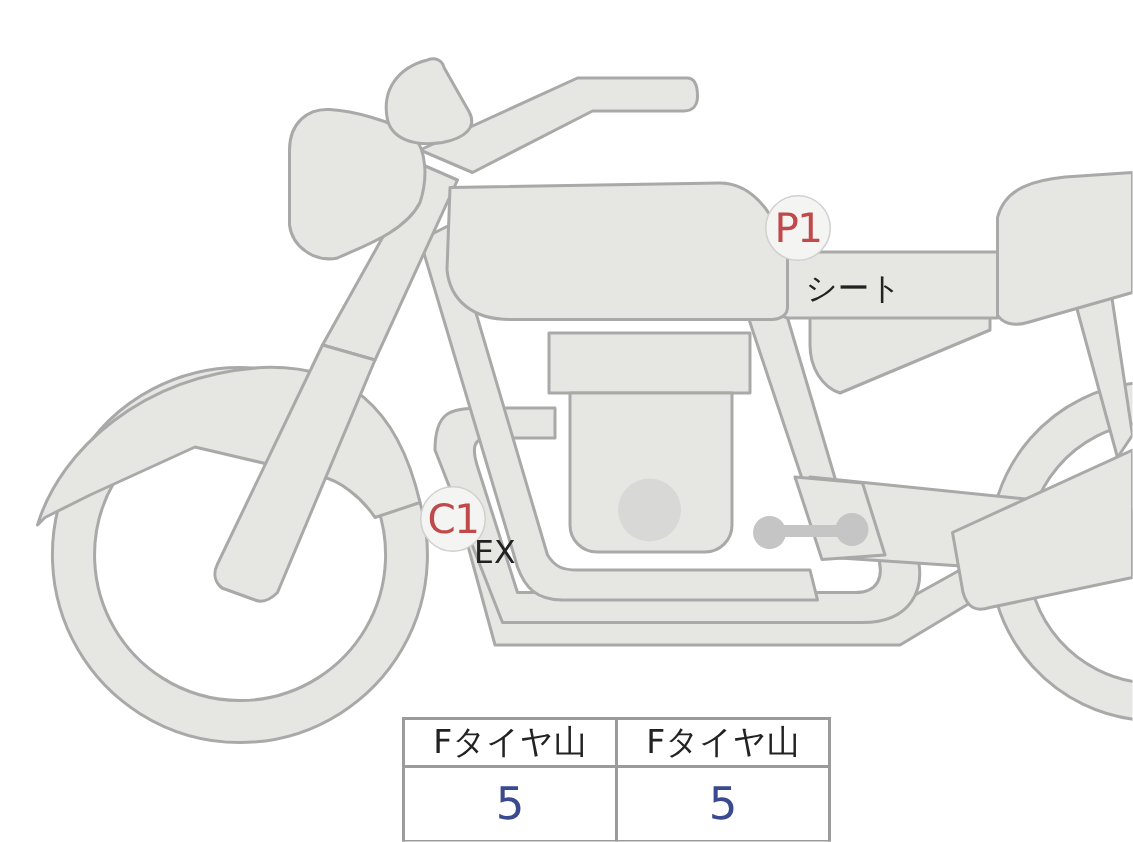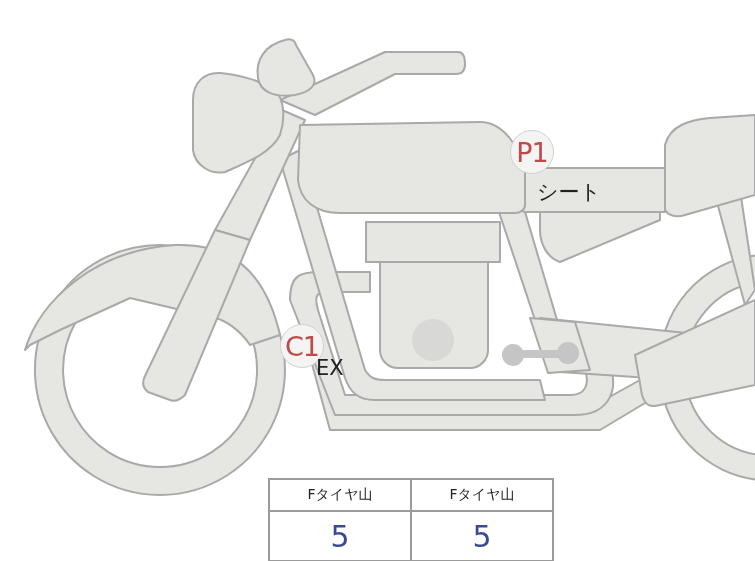--- a/index.html
+++ b/index.html
@@ -8,21 +8,21 @@
   #bike { position: absolute; left: 0; top: 0; width: 755px; height: 561px; }
   .part { fill: #e6e6e3; stroke: #a9a9a9; stroke-width: 2; stroke-linejoin: round; }
   .marker { position: absolute; width: 44px; height: 44px; border-radius: 50%;
             background: #f4f4f2; border: 1.5px solid #d0d0d0; box-sizing: border-box;
             display: flex; align-items: center; justify-content: center;
             color: #c0494b; font-size: 27px; letter-spacing: -1px; font-family: "DejaVu Sans", sans-serif; }
   .marker-label { position: absolute; font-size: 21px; color: #222; }
   #tread-table { position: absolute; left: 268px; top: 478px; border-collapse: collapse;
                  background: #fff; }
   #tread-table td { border: 2px solid #9b9b9b; text-align: center; padding: 0; }
-  #tread-table .hdr td { height: 30px; font-size: 14px; color: #222; }
+  #tread-table .hdr td { height: 30px; font-size: 22px; color: #222; }
   #tread-table .val td { height: 48px; font-size: 30px; color: #3b4a8f; width: 140px; }
 </style>
 </head>
 <body>
 
 <svg id="bike" viewBox="0 0 755 561">
 
   <path class="part" d="M760 255 A110 110 0 0 0 660 370 A110 110 0 0 0 760 480 L760 455 A85 85 0 0 1 685 370 A85 85 0 0 1 760 282 Z"></path>
 
   <path class="part" fill-rule="evenodd" d="M160 245 A125 125 0 1 1 159.9 245 Z M160 273 A97 97 0 1 0 160.1 273 Z"></path>

